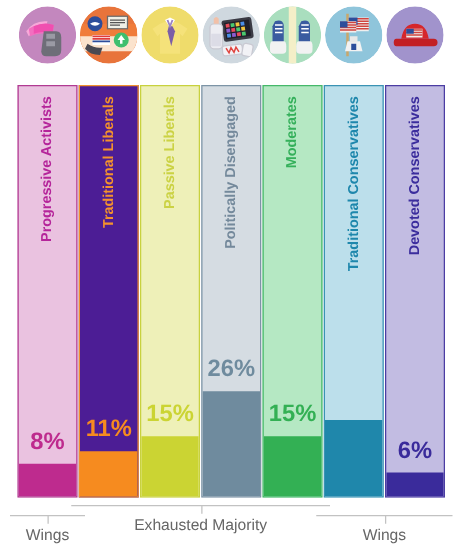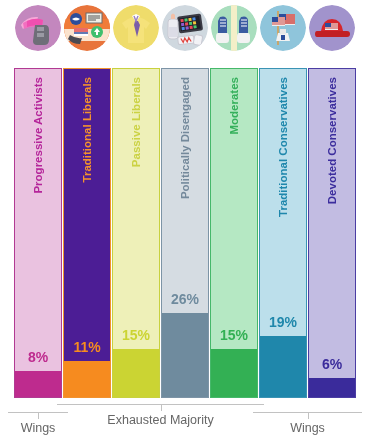--- a/index.html
+++ b/index.html
@@ -34,21 +34,21 @@
     position:absolute;
     top:8px;left:50%;
     writing-mode:vertical-rl;
     transform:translateX(-50%) rotate(180deg);
     font-size:11.5px;font-weight:bold;
     white-space:nowrap;
   }
   .bar-value{
     position:absolute;left:0;width:100%;
     text-align:center;
-    font-size:14px;font-weight:bold;
+    font-size:19px;font-weight:bold;
   }
 
   
   .bracket{position:absolute;}
   .bracket-line{
     position:absolute;left:0;top:0;height:1px;width:100%;
     background:#c2c2c2;
   }
   .bracket-tick{
     position:absolute;top:0;left:50%;width:1px;height:7px;
@@ -194,21 +194,20 @@
         <div class="bar-value" style="color: rgb(111, 139, 158); bottom: 90px;">26%</div>
       </div>
       <div class="bar" style="left: 210px; top: 68px; width: 48px; height: 330px; background: rgb(181, 232, 195); border-color: rgb(69, 184, 106);">
         <div class="bar-fill" style="height: 48px; background: rgb(51, 176, 84);"></div>
         <div class="bar-label-inner" style="color: rgb(53, 176, 91);">Moderates</div>
         <div class="bar-value" style="color: rgb(51, 176, 84); bottom: 54px;">15%</div>
       </div>
       <div class="bar" style="left: 259px; top: 68px; width: 48px; height: 330px; background: rgb(188, 223, 235); border-color: rgb(58, 147, 180);">
         <div class="bar-fill" style="height: 61px; background: rgb(31, 135, 171);"></div>
         <div class="bar-label-inner" style="color: rgb(30, 135, 172);">Traditional Conservatives</div>
-        <div class="bar-value" style="color: rgb(31, 135, 171); bottom: 67px;">19%</div>
       </div>
       <div class="bar" style="left: 308px; top: 68px; width: 48px; height: 330px; background: rgb(194, 188, 226); border-color: rgb(75, 61, 163);">
         <div class="bar-fill" style="height: 19px; background: rgb(58, 43, 155);"></div>
         <div class="bar-label-inner" style="color: rgb(59, 45, 157);">Devoted Conservatives</div>
         <div class="bar-value" style="color: rgb(58, 43, 155); bottom: 25px;">6%</div>
       </div>
     </div>
 
   <div id="brackets">
       <div class="bracket" style="left: 8px; top: 412px; width: 60px;">

